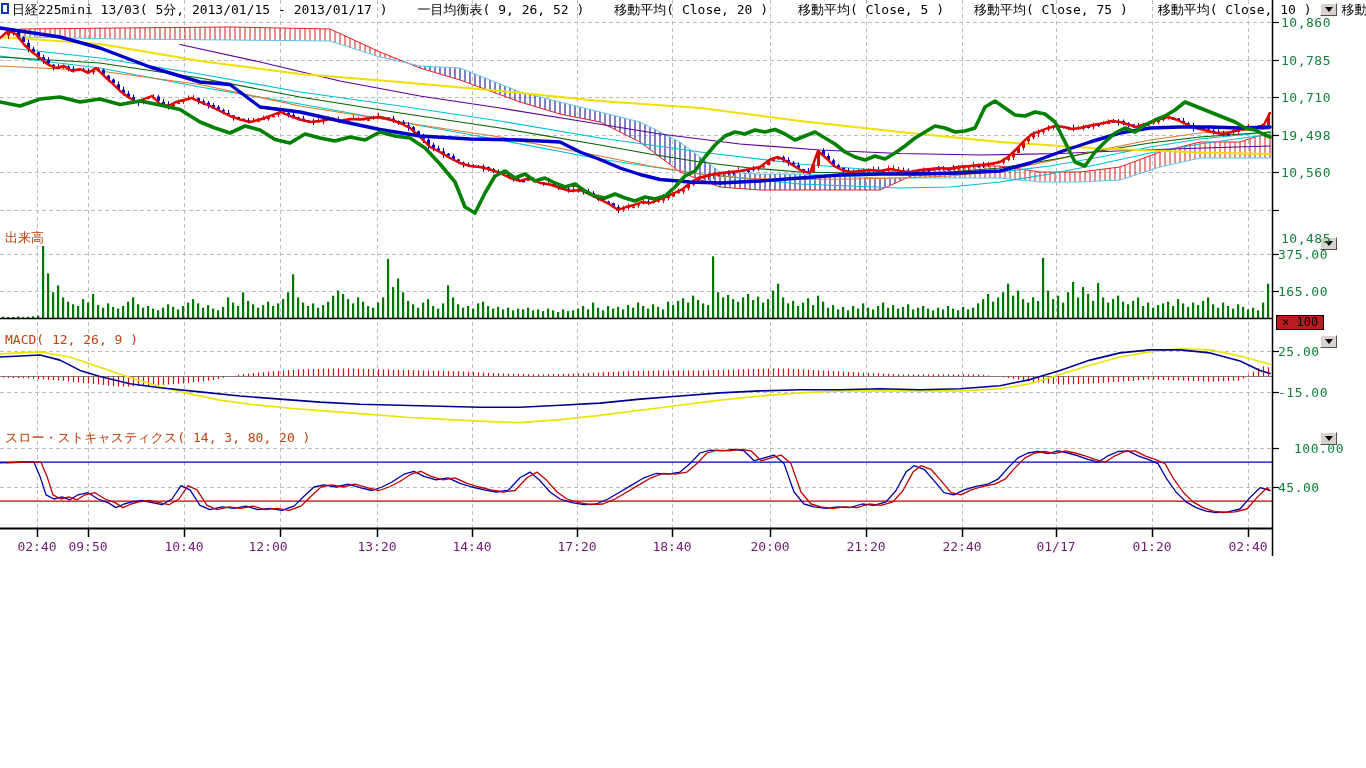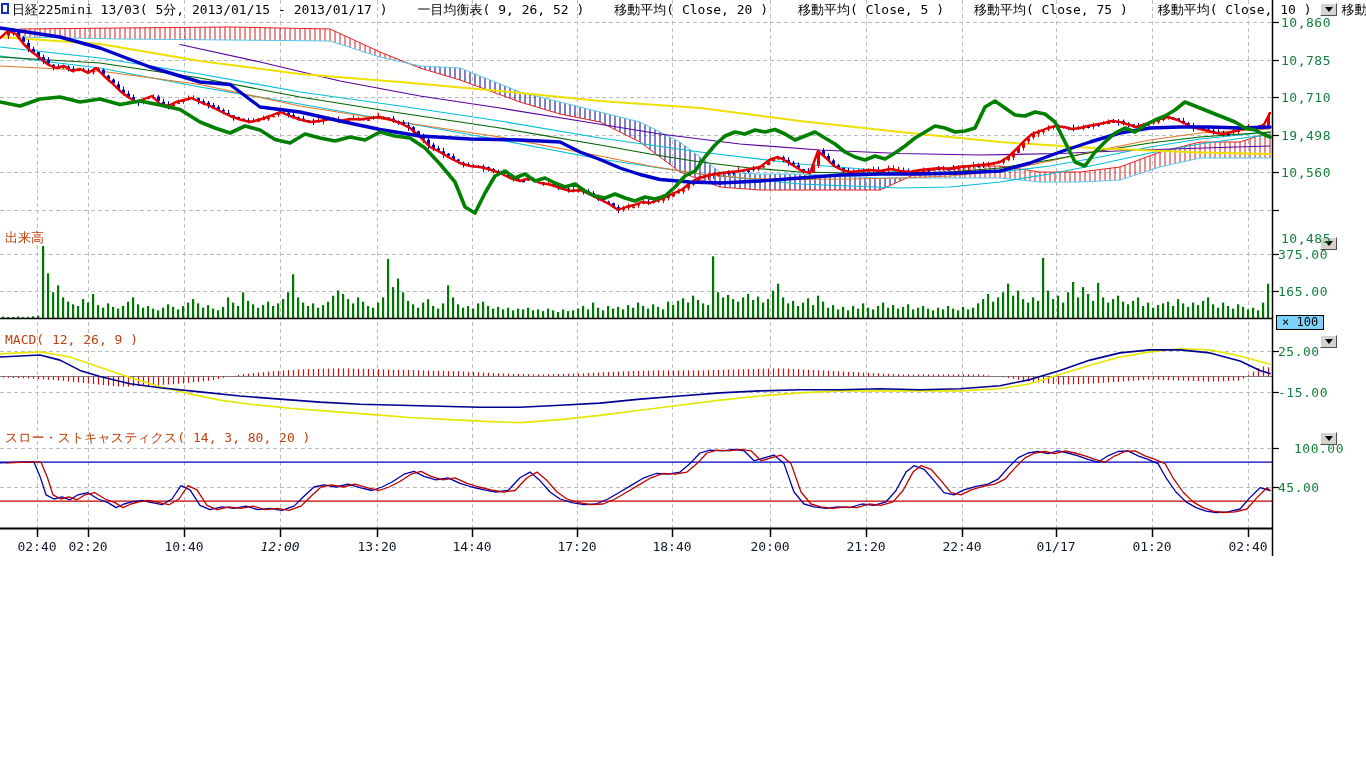--- a/index.html
+++ b/index.html
@@ -7,26 +7,26 @@
          font-family:"DejaVu Sans Mono",monospace;}
   #chart{position:absolute;left:0;top:0;}
   .hdr{position:absolute;white-space:nowrap;font:13px "DejaVu Sans Mono",monospace;color:#000;}
   .hdr span{white-space:pre;}
   #hdr-row1{left:12px;top:1px;}
   #hdr-row1 span{margin-right:30px;}
   #hdr-row2{left:8px;top:15px;}
   #hdr-row2 span{margin-right:44px;}
   .seclabel{position:absolute;font:13px "DejaVu Sans Mono",monospace;color:#c2410c;white-space:pre;}
   .axlabel{position:absolute;font:13px "DejaVu Sans Mono",monospace;color:#15803d;letter-spacing:.5px;white-space:pre;}
-  .tlabel{position:absolute;font:13px "DejaVu Sans Mono",monospace;color:#0f172a;transform:translateX(-50%);white-space:pre;}
+  .tlabel{position:absolute;font:13px "DejaVu Sans Mono",monospace;color:#701a75;transform:translateX(-50%);white-space:pre;}
   .axbtn{position:absolute;left:1320px;width:17px;height:13px;background:#d6d3ce;
          border:1px solid;border-color:#ffffff #505050 #505050 #ffffff;box-sizing:border-box;cursor:pointer;}
   .axbtn .tri{display:block;width:0;height:0;margin:3px auto 0;
               border:4px solid transparent;border-top:5px solid #000;border-bottom:none;}
-  #mulbox{position:absolute;left:1276px;top:315px;border:1px solid #000;background:#7dd3fc;
+  #mulbox{position:absolute;left:1276px;top:315px;border:1px solid #000;background:#b91c1c;
           font:12px "DejaVu Sans Mono",monospace;padding:0 5px;line-height:13px;white-space:pre;}
   #corner-icon{position:absolute;left:1px;top:3px;width:8px;height:11px;background:#fff;
                border:2px solid #1030c0;box-sizing:border-box;}
 </style>
 </head>
 <body>
 
 <div id="stage">
   <svg id="chart" width="1366" height="768">
       <g>
@@ -1419,23 +1419,23 @@
       <div class="axlabel" style="left: 1281px; top: 128px;">19,498</div>
       <div class="axlabel" style="left: 1281px; top: 165px;">10,560</div>
       <div class="axlabel" style="left: 1281px; top: 203px; margin-top: 28px;">10,485</div>
       <div class="axlabel" style="left: 1278px; top: 247px;">375.00</div>
       <div class="axlabel" style="left: 1278px; top: 284px;">165.00</div>
       <div class="axlabel" style="left: 1278px; top: 344px;">25.00</div>
       <div class="axlabel" style="left: 1278px; top: 385px;">-15.00</div>
       <div class="axlabel" style="left: 1278px; top: 441px; margin-left: 16px;">100.00</div>
       <div class="axlabel" style="left: 1278px; top: 480px;">45.00</div>
       <div class="tlabel" style="left: 37px; top: 539px;">02:40</div>
-      <div class="tlabel" style="left: 88px; top: 539px;">02:20</div>
+      <div class="tlabel" style="left: 88px; top: 539px;">09:50</div>
       <div class="tlabel" style="left: 184px; top: 539px;">10:40</div>
-      <div class="tlabel" style="left: 280px; top: 539px; font-style: italic;">12:00</div>
+      <div class="tlabel" style="left: 268px; top: 539px;">12:00</div>
       <div class="tlabel" style="left: 377px; top: 539px;">13:20</div>
       <div class="tlabel" style="left: 472px; top: 539px;">14:40</div>
       <div class="tlabel" style="left: 577px; top: 539px;">17:20</div>
       <div class="tlabel" style="left: 672px; top: 539px;">18:40</div>
       <div class="tlabel" style="left: 770px; top: 539px;">20:00</div>
       <div class="tlabel" style="left: 866px; top: 539px;">21:20</div>
       <div class="tlabel" style="left: 962px; top: 539px;">22:40</div>
       <div class="tlabel" style="left: 1056px; top: 539px;">01/17</div>
       <div class="tlabel" style="left: 1152px; top: 539px;">01:20</div>
       <div class="tlabel" style="left: 1248px; top: 539px;">02:40</div>

